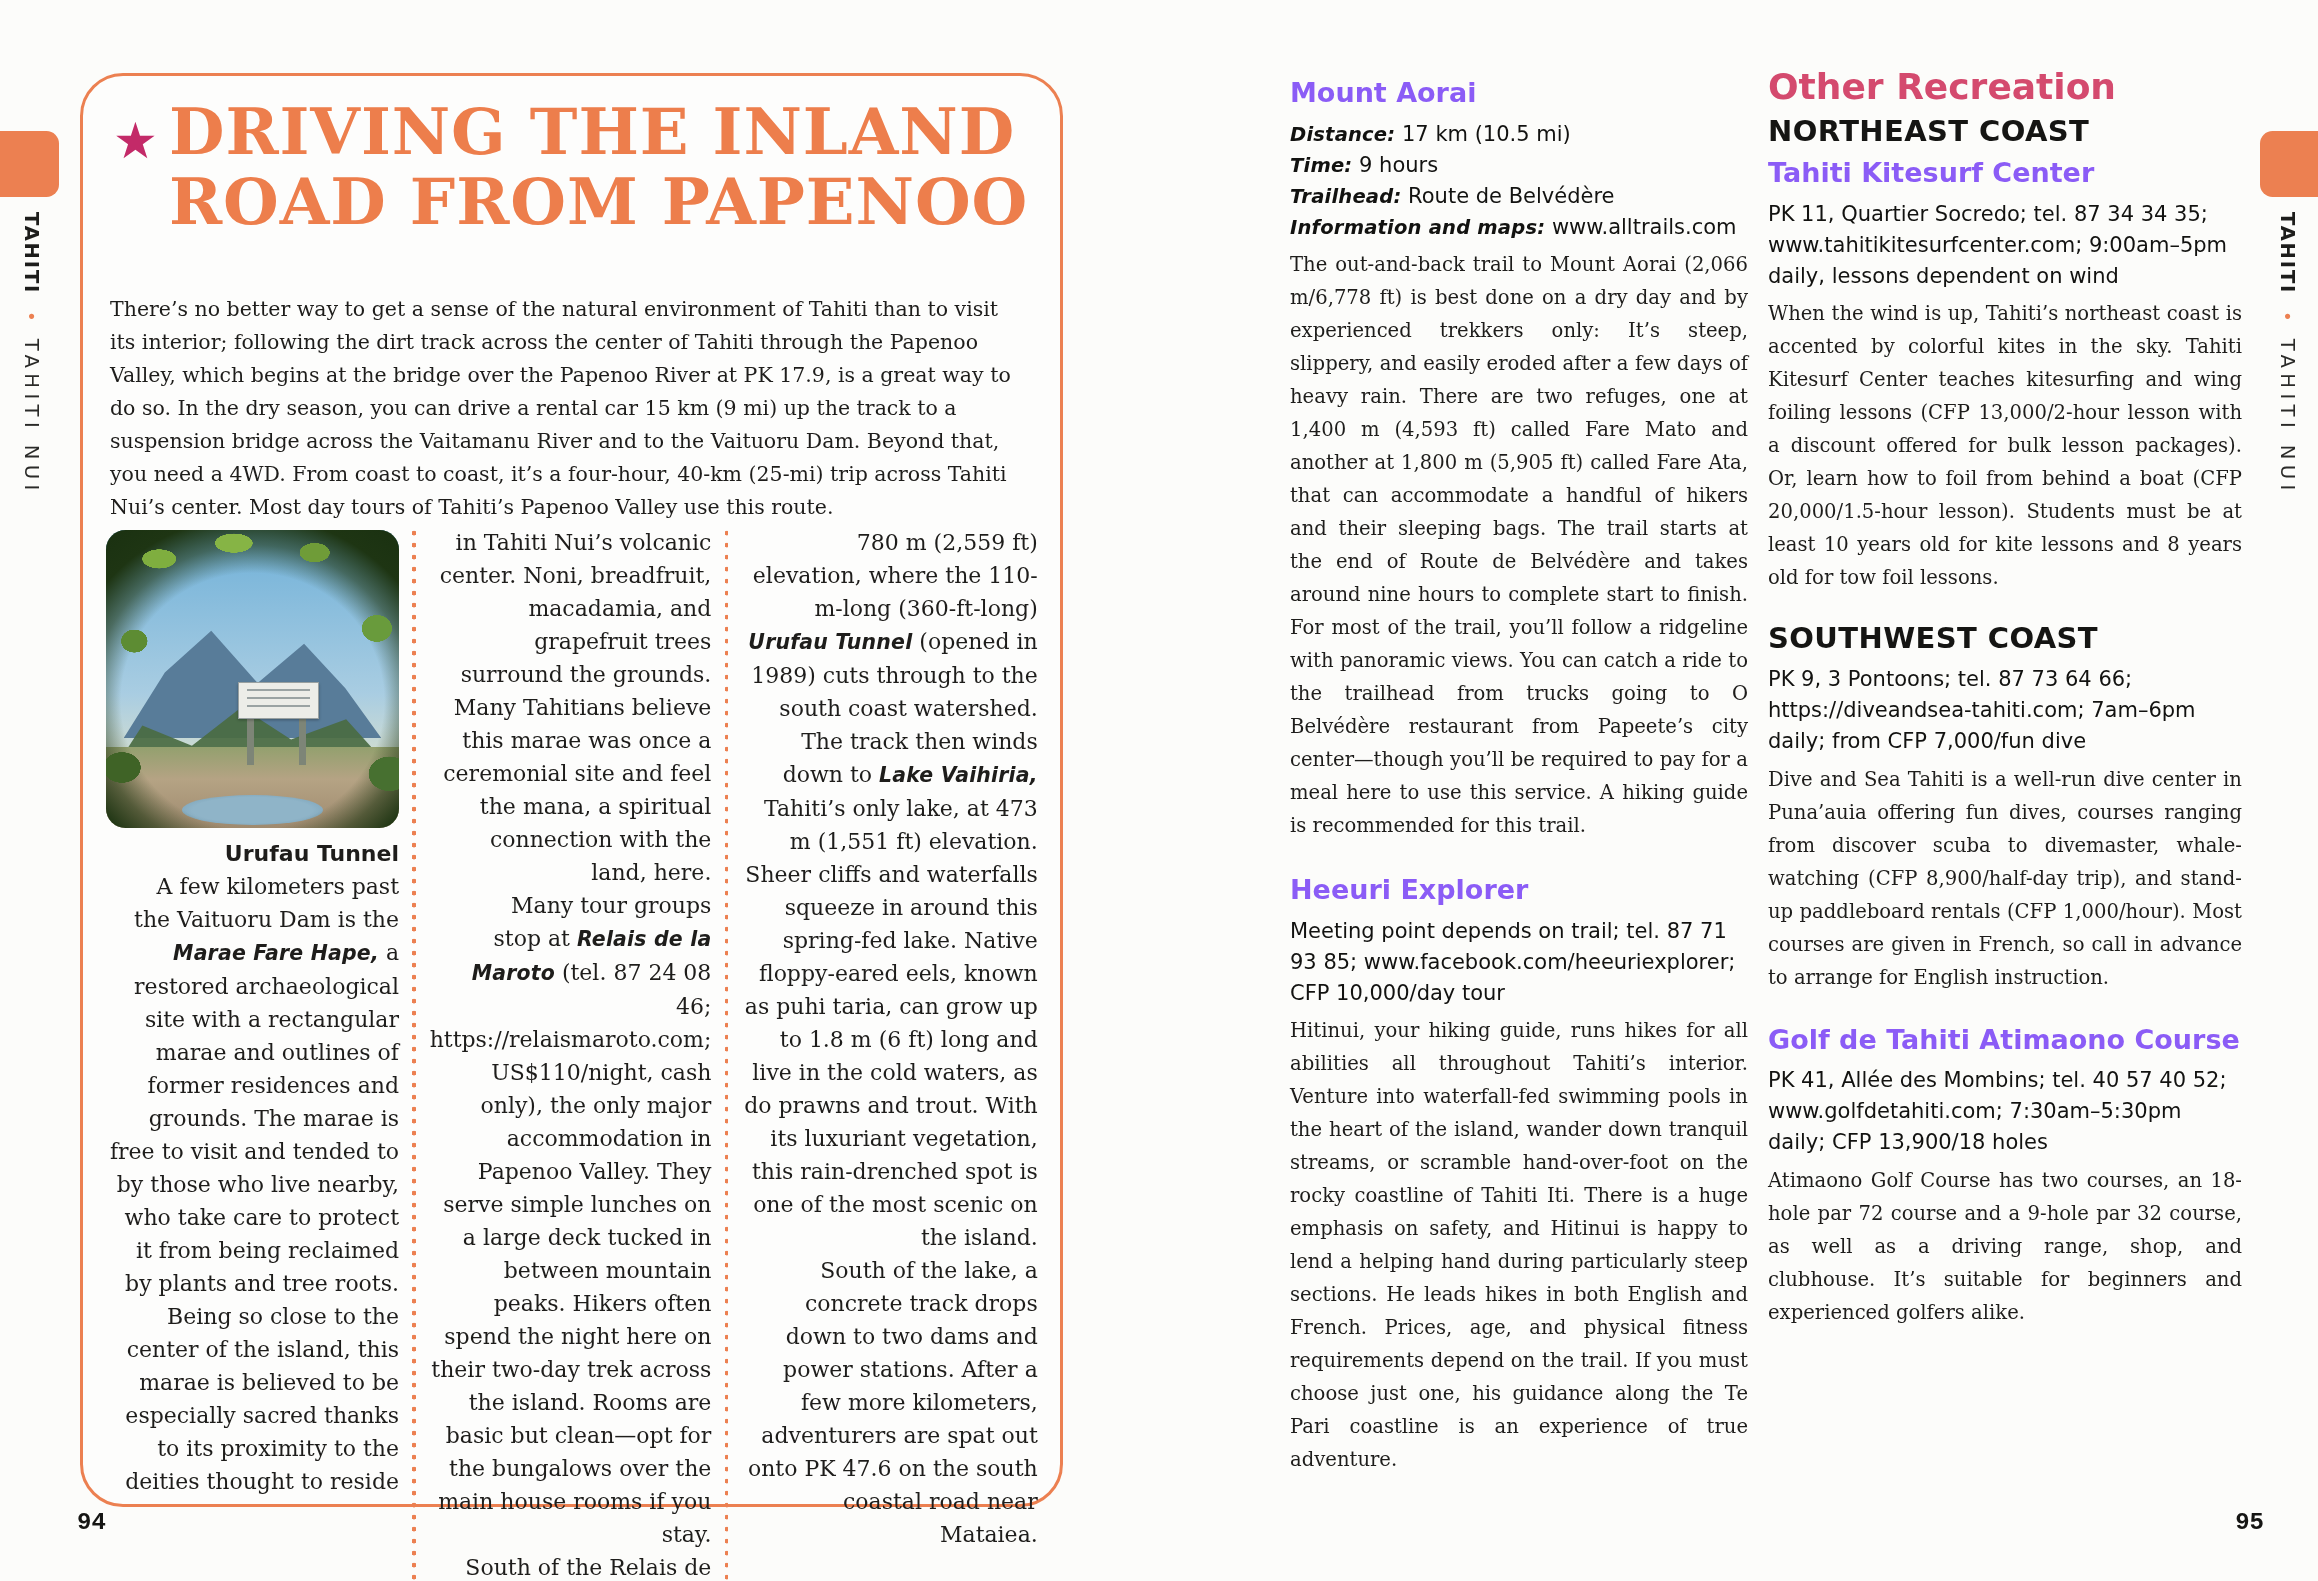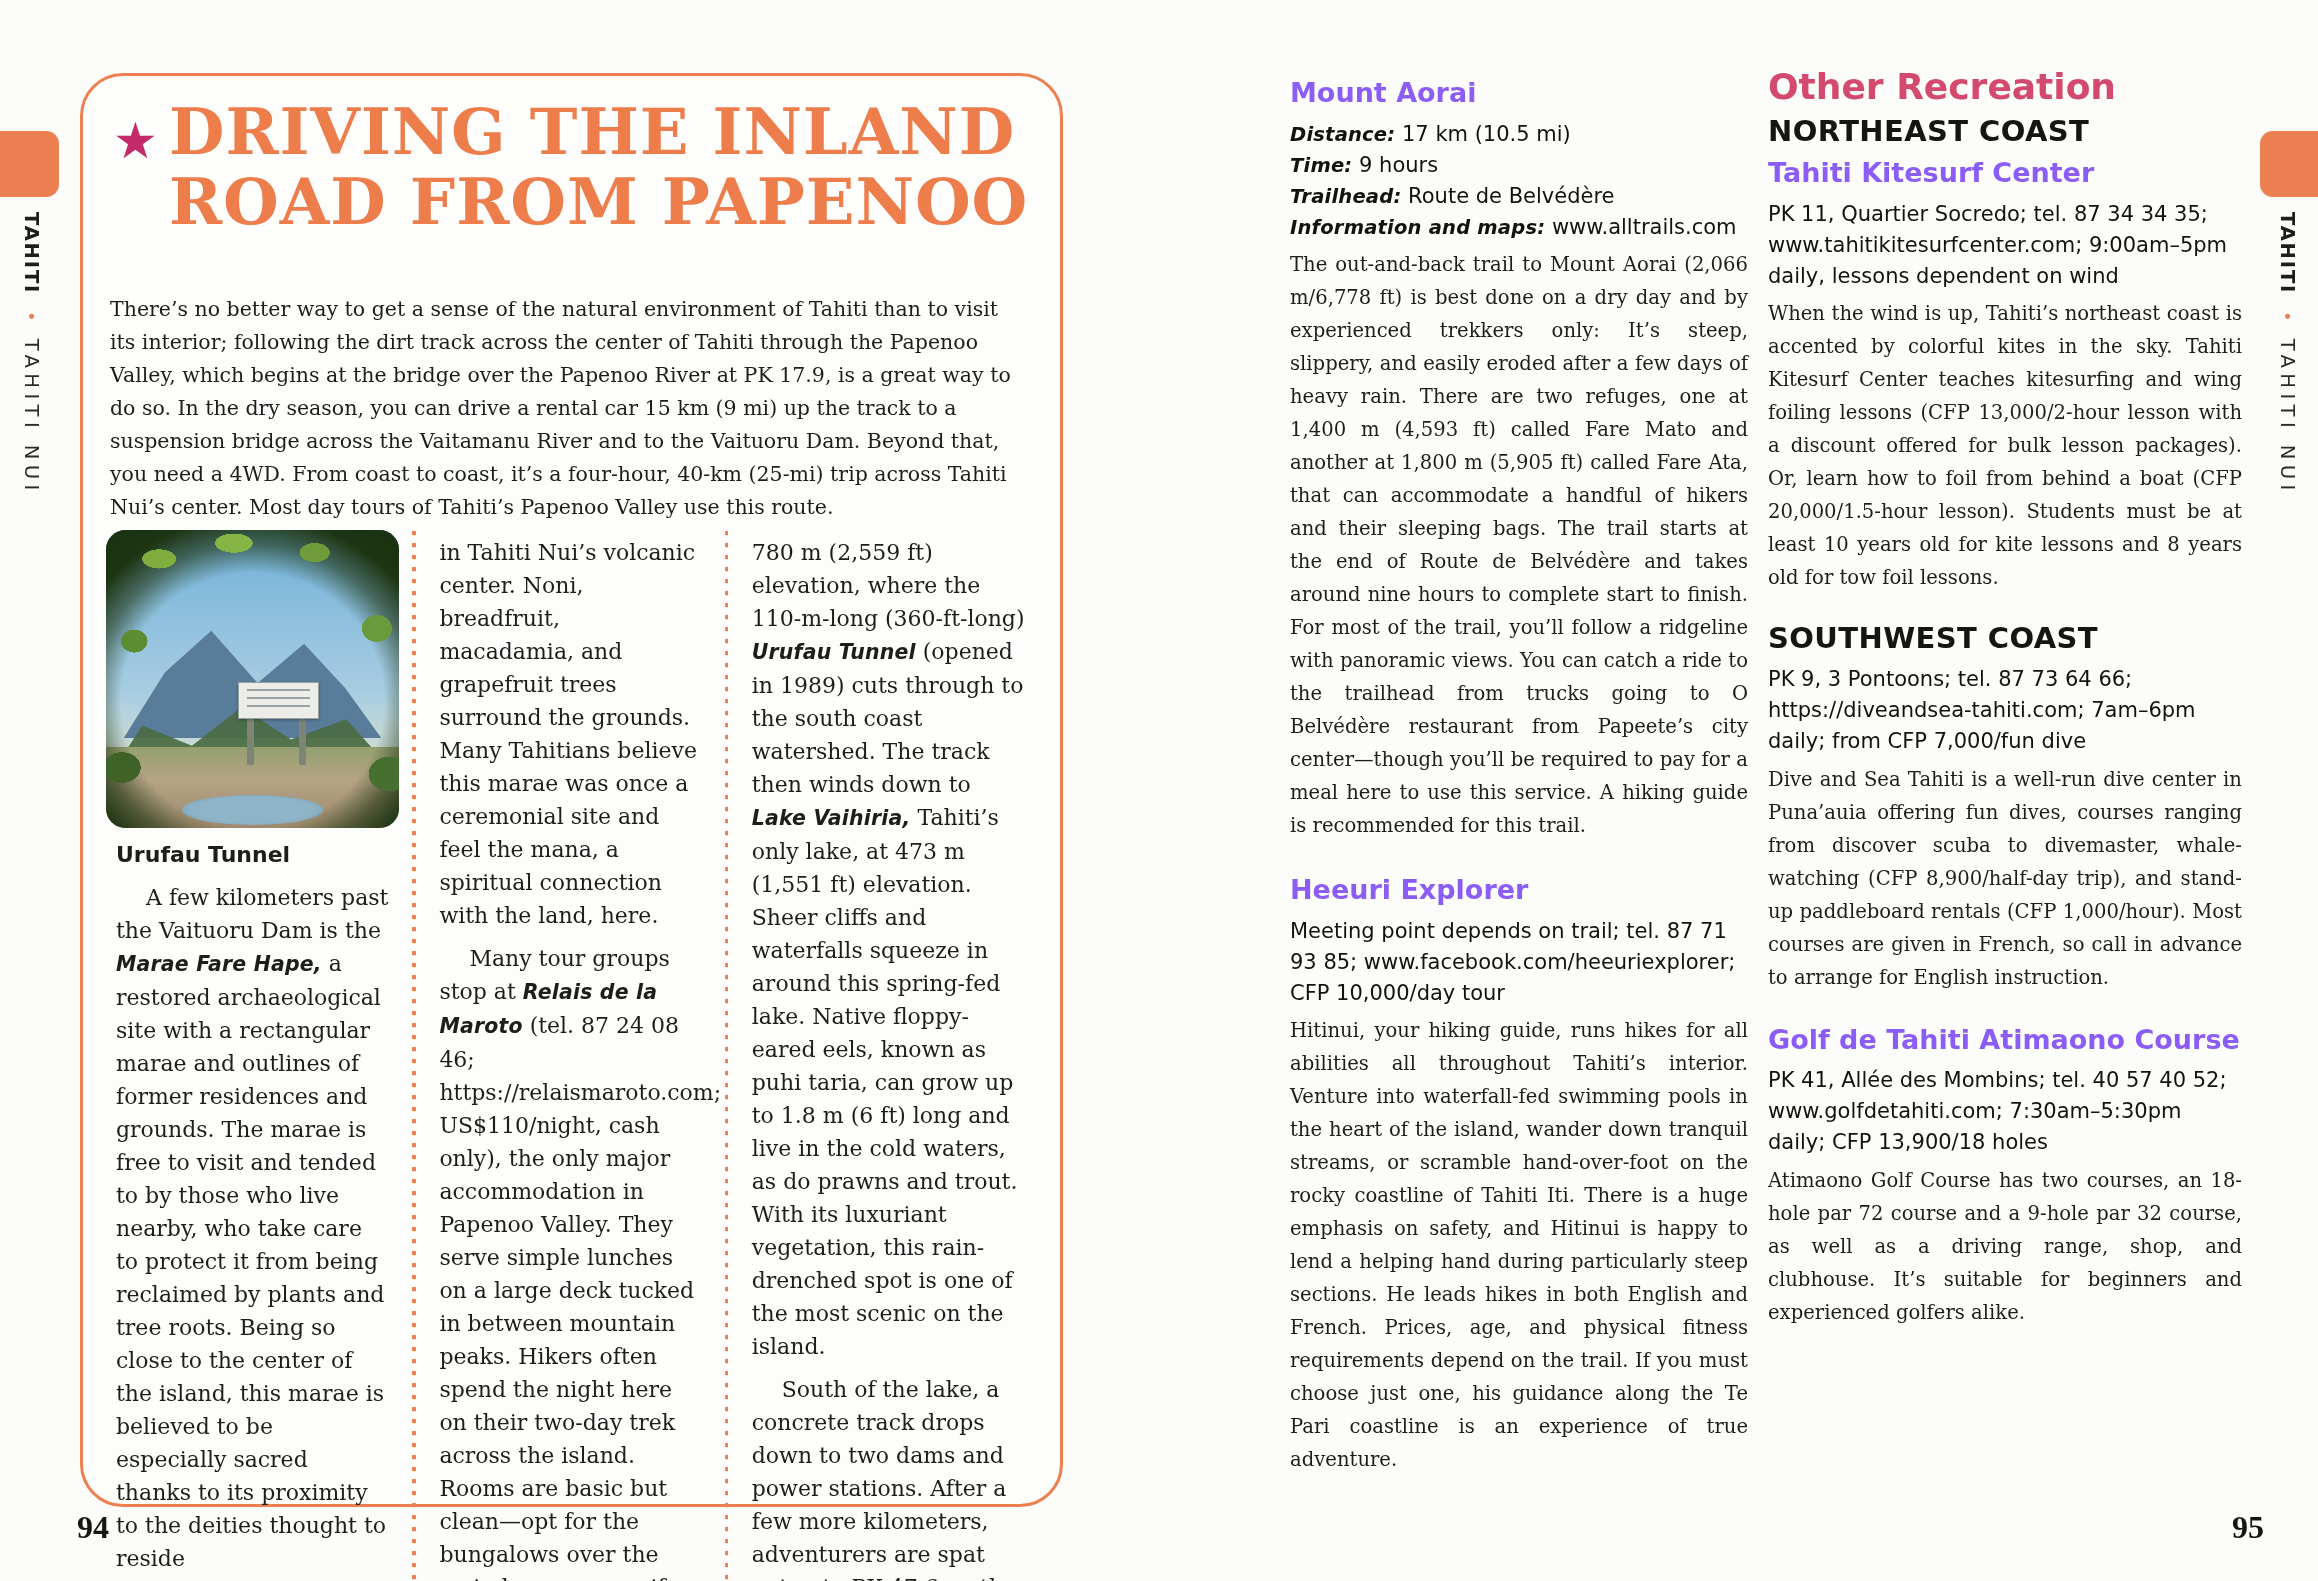--- a/index.html
+++ b/index.html
@@ -22,21 +22,21 @@
   .box{position:absolute;left:80px;top:73px;width:977px;height:1428px;
        border:3.1px solid #ec8051;border-radius:43px;background:#fdfdfc;}
   .box-star{position:absolute;left:30px;top:36px;font-size:50px;color:#c32a68;
             font-family:"DejaVu Sans",sans-serif;}
   .box-title{position:absolute;left:86px;top:21.4px;font-size:64px;line-height:70px;
              font-weight:bold;color:#ed7e4c;letter-spacing:0.9px;}
   .box-intro{position:absolute;left:27px;top:196px;width:919px;
              font-size:20.5px;line-height:33px;}
   .box-cols{position:absolute;left:23px;top:450px;width:933px;display:flex;}
   .bcol{font-size:22px;line-height:33px;}
-  .bcol p{margin:10px;}
+  .bcol p{margin:0;text-align:right;}
   .bcol p.ind{text-indent:30px;}
   .c1{width:293px;}
   .c2{width:282px;}
   .c3{width:296px;}
   .vsep{width:3.6px;align-self:stretch;margin:3.6px 13.4px 0 13.4px;min-height:1008px;
         background:radial-gradient(circle at 1.8px 3.1px,#ec8051 2px,rgba(0,0,0,0) 2.7px);
         background-size:3.6px 12px;background-repeat:repeat-y;}
   .poi{font-family:"DejaVu Sans",sans-serif;font-weight:bold;font-size:0.93em;letter-spacing:0.2px;font-style:italic;}
 
   
@@ -80,22 +80,22 @@
   .h-region.first{margin-top:3.6px;}
   .meta{font-family:"DejaVu Sans",sans-serif;font-size:21px;line-height:31px;
         margin:0 0 5.4px;color:#121210;}
   .meta p{margin:0;}
   .body{font-size:19.6px;line-height:33px;text-align:justify;}
   .body p{margin:0;}
   .block2{margin-top:32px;}
   .listing{margin-bottom:27px;}
 
   
-  .pageno{position:absolute;top:1509px;font-family:Liberation Serif, serif;
-          font-weight:bold;font-size:32px;color:#151513;}
+  .pageno{position:absolute;top:1509px;font-family:Liberation Mono, monospace;
+          font-weight:bold;font-size:24px;color:#151513;}
   .pn-l{left:77px;} .pn-r{right:55px;}
 </style>
 </head>
 <body>
 
 <div class="page">
 
   <div class="tab left"></div>
   <div class="tab right"></div>
 

